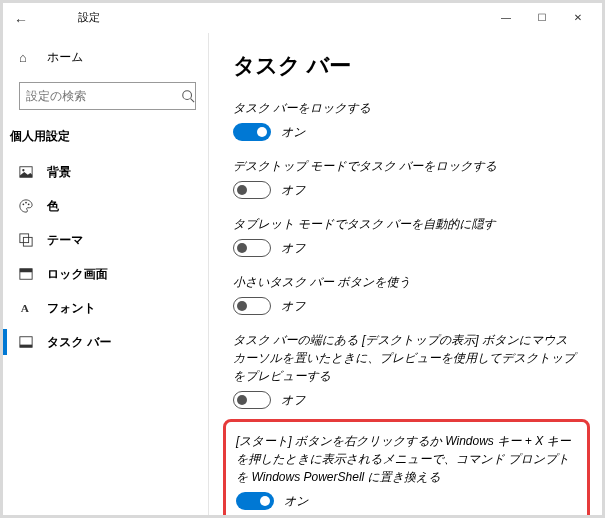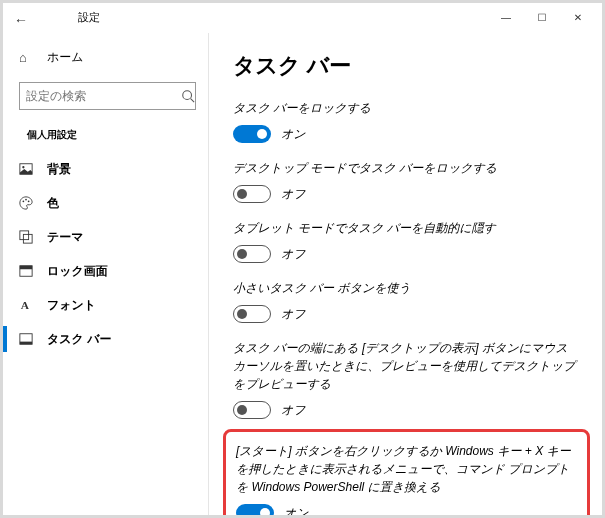--- a/index.html
+++ b/index.html
@@ -10,29 +10,29 @@
 .titlebar .title { margin-left: 8px; font-size: 11px; padding-left: 37px; }
 .winbtns { margin-left: auto; display: flex; }
 .winbtn { width: 36px; height: 24px; display: flex; align-items: center; justify-content: center; font-size: 10px; color: #333; }
 .body { flex: 1; display: flex; overflow: hidden; }
 .sidebar { width: 206px; border-right: 1px solid #e5e5e5; padding: 10px 0 0 0; display: flex; flex-direction: column; }
 .sidebar .home { display: flex; align-items: center; padding: 6px 16px; font-size: 12px; cursor: pointer; }
 .sidebar .home .ico { width: 16px; margin-right: 12px; font-size: 13px; color: #333; }
 .searchbox { margin: 10px 12px 14px 16px; height: 28px; border: 1px solid #999; display: flex; align-items: center; padding: 0 6px; }
 .searchbox input { border: none; outline: none; flex: 1; font-size: 12px; color: #666; background: transparent; }
 .searchbox .sico { color: #555; font-size: 12px; }
-.section-head { padding: 4px 16px 10px 24px; font-size: 10px; font-weight: bold; }
+.section-head { padding: 4px 16px 10px 7px; font-size: 12px; font-weight: bold; }
 .navitem { display: flex; align-items: center; height: 34px; padding: 0 16px; font-size: 12px; cursor: pointer; position: relative; font-weight: bold; }
 .navitem .ico { width: 16px; margin-right: 12px; color: #333; font-size: 14px; display: inline-flex; }
 .navitem.active::before { content: ""; position: absolute; left: 0; top: 4px; bottom: 4px; width: 4px; background: #0078d4; }
 .content { flex: 1; padding: 18px 20px 10px 24px; overflow-y: auto; }
 .content h1 { font-size: 22px; font-weight: 600; margin-bottom: 18px; }
 .setting { margin-bottom: 16px; font-style: italic; }
 .setting .label { font-size: 12px; line-height: 1.5; margin-bottom: 6px; }
-.toggle-row { display: flex; align-items: center; gap: 10px; margin-top: 8px; }
+.toggle-row { display: flex; align-items: center; gap: 10px; }
 .toggle { width: 38px; height: 18px; border-radius: 10px; position: relative; cursor: pointer; }
 .toggle.on { background: #0078d4; }
 .toggle.off { background: #fff; border: 1px solid #555; }
 .toggle .knob { position: absolute; width: 10px; height: 10px; border-radius: 50%; top: 3px; }
 .toggle.on .knob { right: 4px; top: 4px; background: #fff; }
 .toggle.off .knob { left: 3px; background: #555; }
 .toggle-text { font-size: 12px; }
 .highlight { border: 3px solid #e63b3b; border-radius: 8px; padding: 10px 12px 10px 10px; margin: -6px -8px 14px -10px; }
 svg { display: block; }
 </style>

